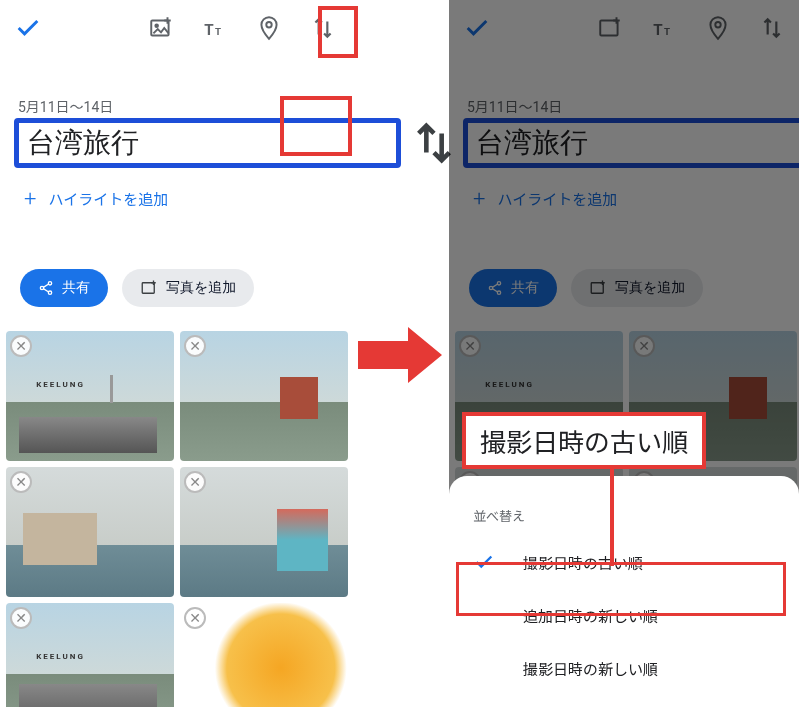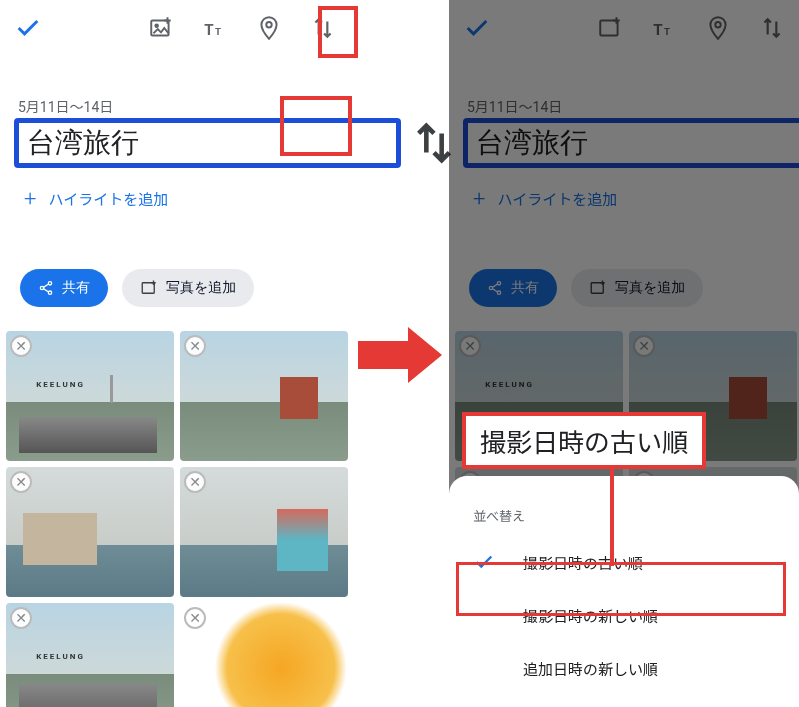--- a/index.html
+++ b/index.html
@@ -254,24 +254,24 @@
     <div class="sort-opt">
       <span class="ck">
           <svg viewBox="0 0 24 24" width="22" height="22" fill="none" stroke="currentColor" stroke-width="2.5">
             <polyline points="4 12 9 17 20 6"></polyline>
           </svg>
         </span>
       <span>撮影日時の古い順</span>
     </div>
     <div class="sort-opt">
       <span class="ck"></span>
-      <span>撮影日時の新しい順</span>
+      <span>追加日時の新しい順</span>
     </div>
     <div class="sort-opt">
       <span class="ck"></span>
-      <span>追加日時の新しい順</span>
+      <span>撮影日時の新しい順</span>
     </div>
   </div>
 </div>
 
 <div class="callout">撮影日時の古い順</div>
 <div class="callout-line"></div>
 <div class="rb-sheet"></div>
 
 </body></html>

